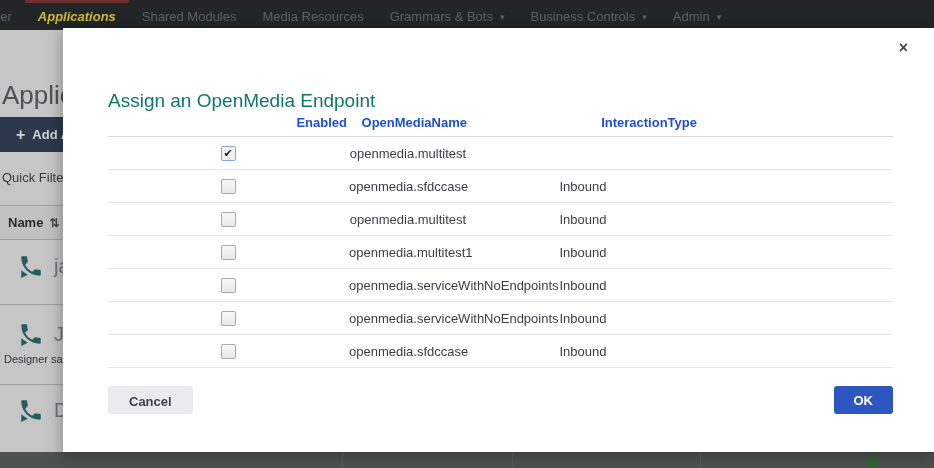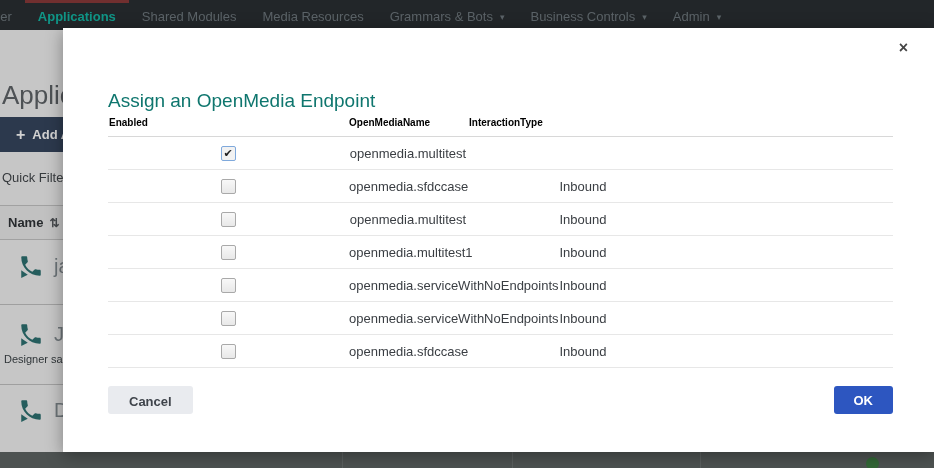--- a/index.html
+++ b/index.html
@@ -32,34 +32,34 @@
   .page-footer{position:absolute;left:0;top:452px;width:934px;height:16px;background:#5f6463;}
   .footer-divider{position:absolute;top:0;width:1px;height:16px;background:#6e7473;}
   .footer-green{position:absolute;left:866px;top:5px;width:13px;height:13px;border-radius:50%;background:#3e7d43;}
 
   
   .nav{position:absolute;left:0;top:0;width:934px;height:30px;background:#2a2f32;z-index:1;
        display:flex;align-items:stretch;white-space:nowrap;}
   .nav-item{display:flex;align-items:center;padding:0 13px;font-size:13px;color:#70797f;
             border-top:3px solid transparent;box-sizing:border-box;cursor:pointer;}
   .nav-item:first-child{margin-left:-20px;}
-  .nav-item.active{color:#14b8a6;font-weight:bold;border-top-color:var(--navred);}
+  .nav-item.active{color:#fde047;font-weight:bold;border-top-color:var(--navred);font-style:italic;}
   .nav-item .caret{font-size:9px;margin-left:7px;color:#70797f;}
 
   
   .overlay{position:absolute;inset:0;background:rgba(0,0,0,0.18);z-index:2;}
 
   
   .modal{position:absolute;left:63px;top:28px;width:871px;height:424px;background:#fff;z-index:3;
          box-shadow:0 3px 16px rgba(0,0,0,0.35);}
   .modal-close{position:absolute;top:12px;right:26px;font-size:16px;font-weight:bold;color:#454545;cursor:pointer;line-height:1;}
   .modal-title{position:absolute;left:45px;top:62px;font-size:19px;font-weight:400;color:#0f766e;margin:0;}
   .ep-table{position:absolute;left:45px;top:80px;width:785px;border-collapse:collapse;table-layout:fixed;}
   .ep-table col.c1{width:240px;} .ep-table col.c2{width:120px;} .ep-table col.c3{width:230px;} .ep-table col.c4{width:195px;}
-  .ep-table th{height:26px;font-size:10px;font-weight:bold;color:#000000;text-align:left;
+  .ep-table th{height:26px;font-size:13px;font-weight:bold;color:#1d4ed8;text-align:right;
                border-bottom:1px solid #d8d8d8;white-space:nowrap;overflow:visible;}
   .ep-table td{height:30px;font-size:13px;color:#3a3e43;text-align:center;border-bottom:1px solid #e7e7e7;
                white-space:nowrap;overflow:visible;}
   .cb{display:inline-block;width:13px;height:13px;border:1px solid #a9a9a9;border-radius:2px;
       background:linear-gradient(#f8f8f8,#e8e8e8);vertical-align:middle;line-height:13px;font-size:11px;color:#222;cursor:pointer;}
   .cb.checked{border-color:#7fa9dc;background:#f2f2f2;}
   .modal-actions{position:absolute;left:45px;right:41px;top:358px;display:flex;justify-content:space-between;}
   .btn{font-family:"Liberation Sans",sans-serif;font-size:13px;font-weight:bold;border:none;border-radius:3px;
        height:28px;cursor:pointer;}
   .btn-cancel{background:#e9ebef;color:#3f444b;padding:8px 21px;}

